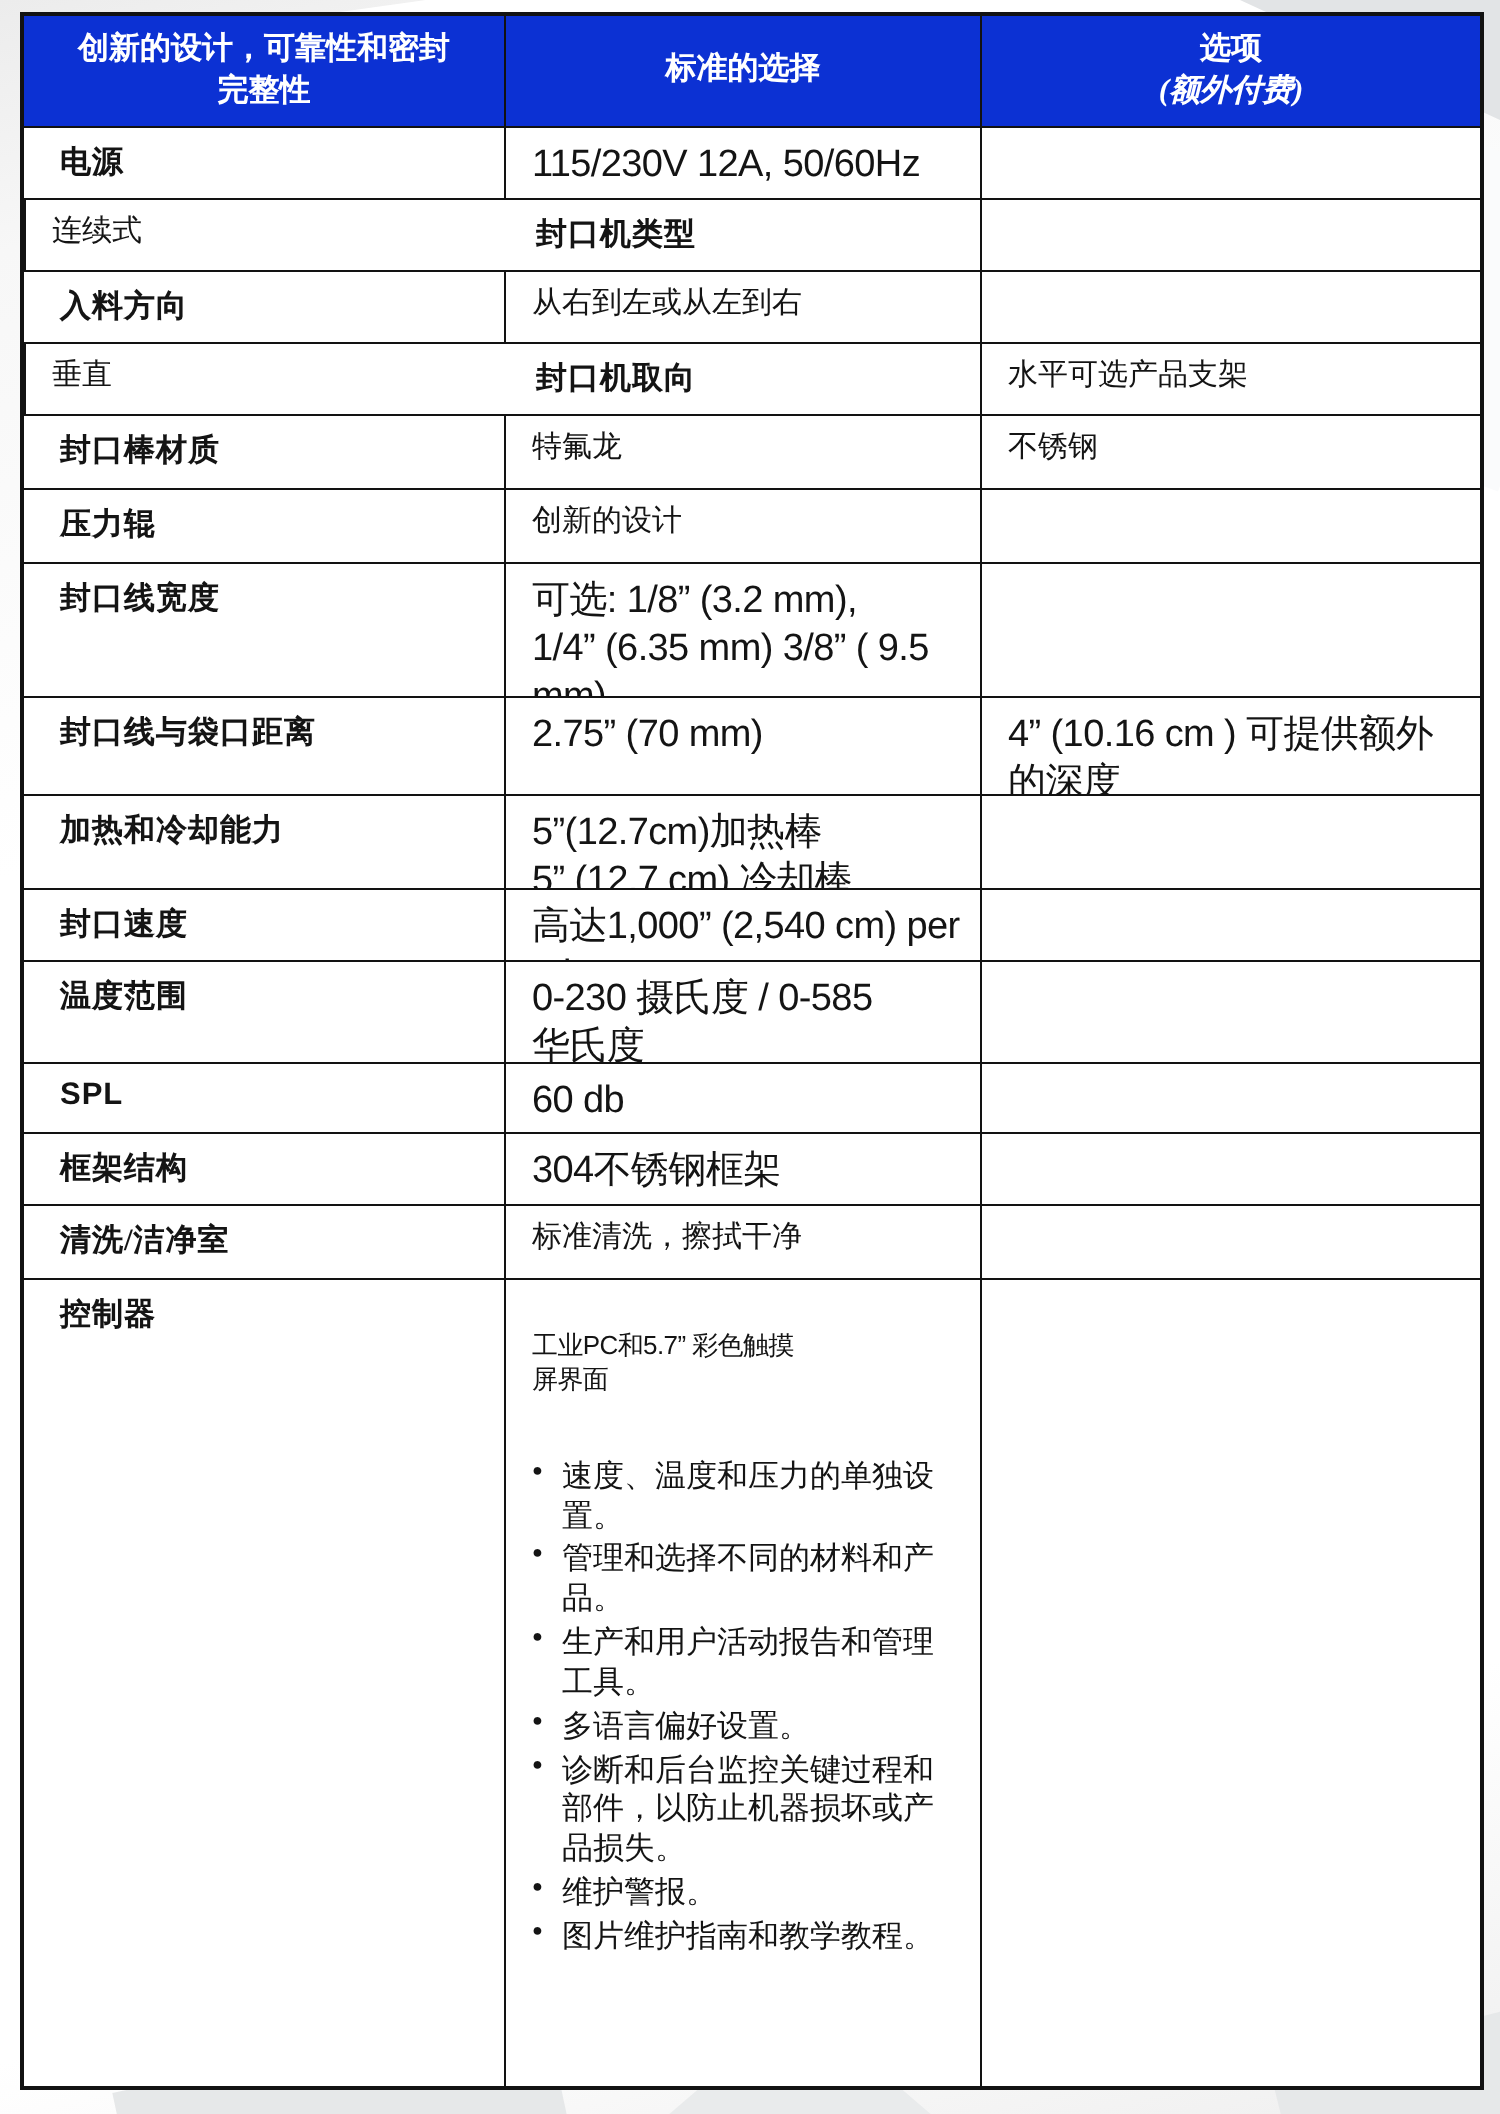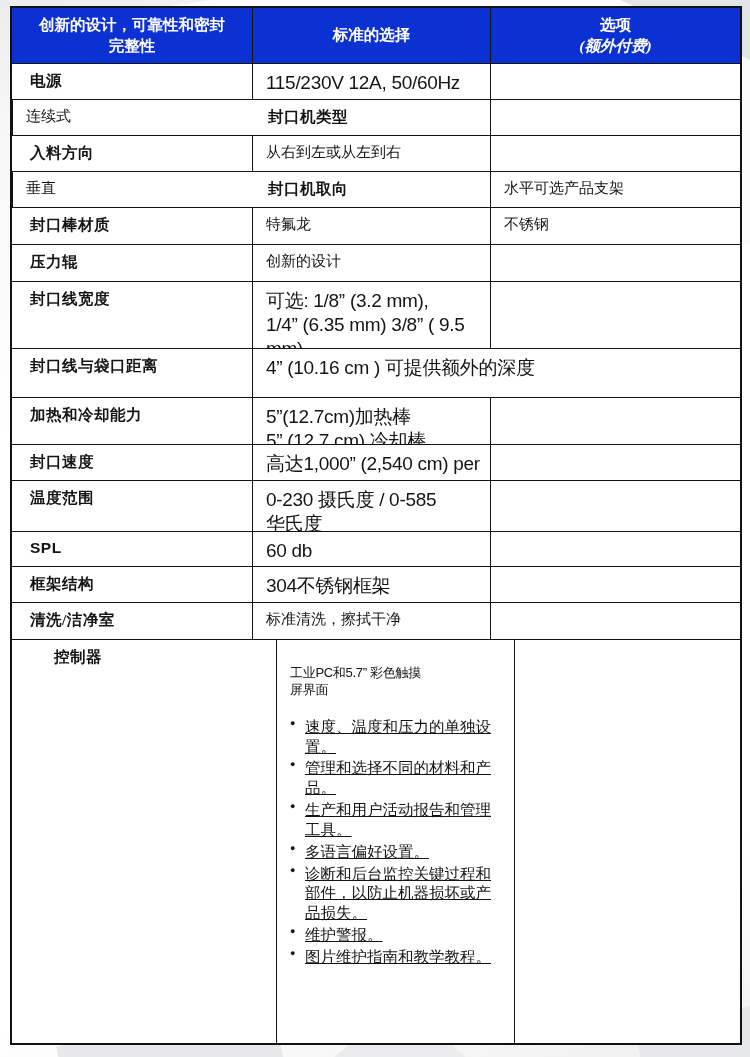--- a/index.html
+++ b/index.html
@@ -26,41 +26,41 @@
   .deco-bottom-3 { bottom: -4px; left: 330px; width: 140px; height: 60px;
     background: #e9ebec; clip-path: polygon(50% 0, 0 100%, 100% 100%); }
   
   .spec-table {
     position: absolute; left: 10px; top: 6px; width: 732px; height: 1039px;
     border: 2px solid #121212; background: #ffffff;
     display: flex; flex-direction: column;
   }
   .row { display: flex; flex: 0 0 auto; border-top: 1px solid #121212; }
   .row:first-child { border-top: none; }
-  .row.flex-fill { flex: 1 1 auto; padding-left: 24px; }
+  .row.flex-fill { flex: 1 1 auto; }
   .cell { white-space: pre-line; overflow: hidden; }
   .c1 { width: 240px; padding: 7px 10px 4px 18px; }
   .c2 { width: 238px; border-left: 1px solid #121212; padding: 7px 8px 4px 13px; }
   .c3 { flex: 1; border-left: 1px solid #121212; padding: 7px 8px 4px 13px; }
   .label { font-weight: bold; font-size: 15.5px; letter-spacing: 0.5px; }
   .value { font-size: 19px; font-family: "Liberation Sans", "DejaVu Sans", sans-serif;
     letter-spacing: -0.3px; line-height: 1.25; }
   .value-serif { font-size: 15px; line-height: 1.3; }
   
   .thead { background: #0c31d3; color: #ffffff; height: 55px;
     align-items: center; text-align: center; }
   .thead .cell { font-weight: bold; font-size: 15.5px; line-height: 1.35;
     padding: 0 6px; display: flex; flex-direction: column; justify-content: center;
     height: 100%; }
   .thead .c2, .thead .c3 { border-left: 1.5px solid #121212; }
   .hdr-sub { font-style: italic; font-weight: bold; }
   
   .intro { font-size: 13px; line-height: 1.3; white-space: pre-line;
     font-family: "Liberation Sans", "DejaVu Sans", sans-serif; letter-spacing: -0.3px; }
-  ul.features { list-style: none; margin-top: 0; text-decoration: underline; }
+  ul.features { list-style: none; margin-top: 12px; }
   ul.features li { position: relative; padding-left: 15px; font-size: 15.5px;
     line-height: 1.28; margin-bottom: 2px; }
   ul.features li::before { content: "●"; position: absolute; left: 0; top: 1px;
     font-size: 9px; }
 </style>
 </head>
 <body>
 
 <div class="deco deco-top-band"></div>
 <div class="deco deco-top-right"></div>
@@ -121,20 +121,21 @@
   <div class="row" style="height:67px">
     <div class="cell c1 label">封口线宽度</div>
     <div class="cell c2 value">可选: 1/8” (3.2 mm),
 1/4” (6.35 mm) 3/8” ( 9.5 mm),
 1/2” (12.7 mm), 3/4” (19.05 mm)</div>
     <div class="cell c3 value"></div>
   </div>
 
   <div class="row" style="height:49px">
     <div class="cell c1 label">封口线与袋口距离</div>
+    <div class="cell c2 value">2.75” (70 mm)</div>
     <div class="cell c3 value">4” (10.16 cm ) 可提供额外的深度</div>
   </div>
 
   <div class="row" style="height:47px">
     <div class="cell c1 label">加热和冷却能力</div>
     <div class="cell c2 value">5”(12.7cm)加热棒
 5” (12.7 cm)  冷却棒</div>
     <div class="cell c3 value"></div>
   </div>
 

